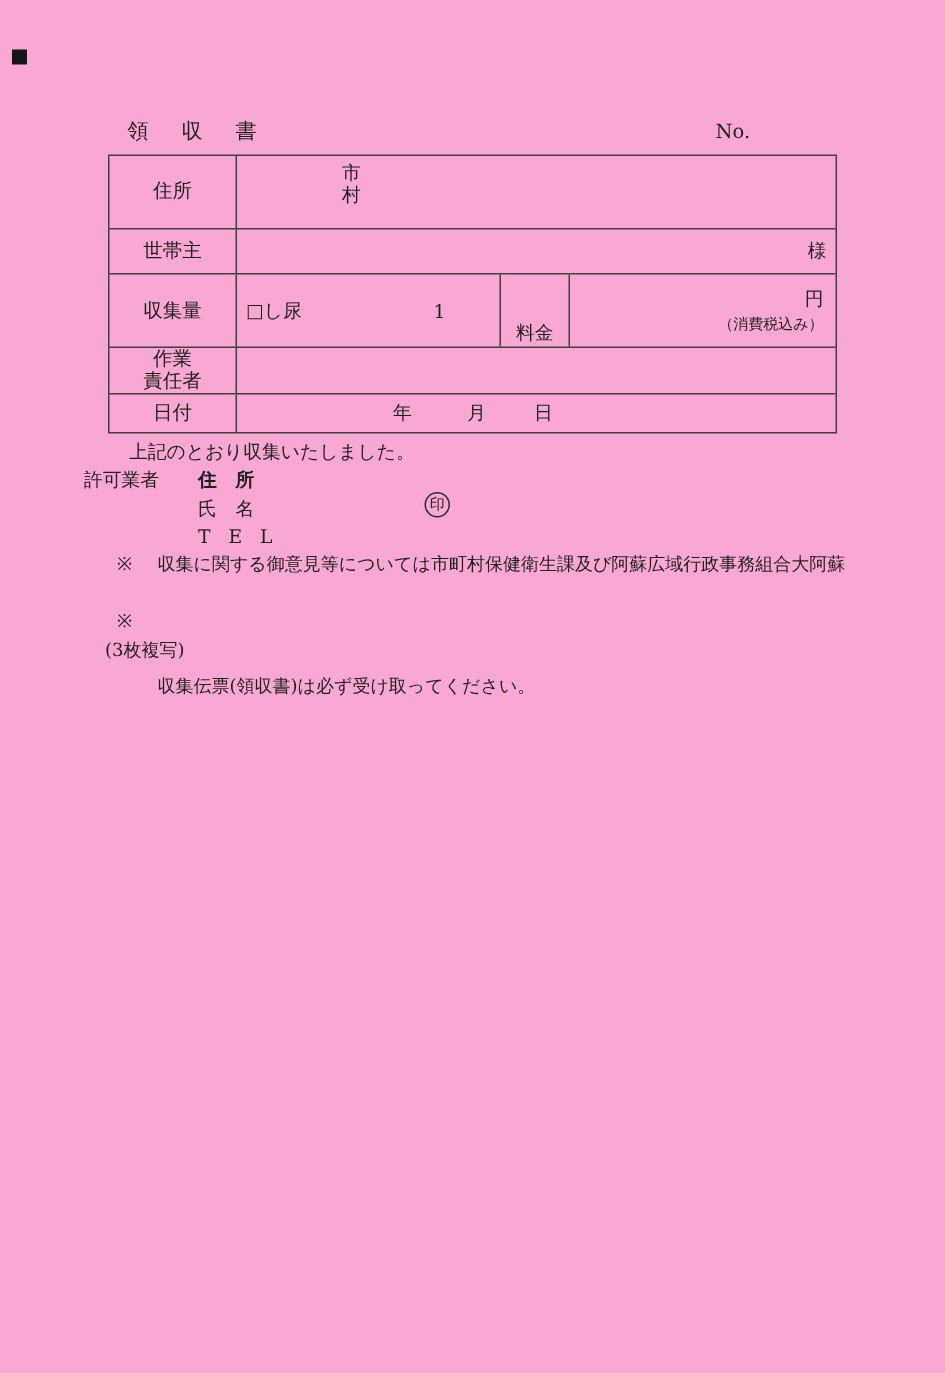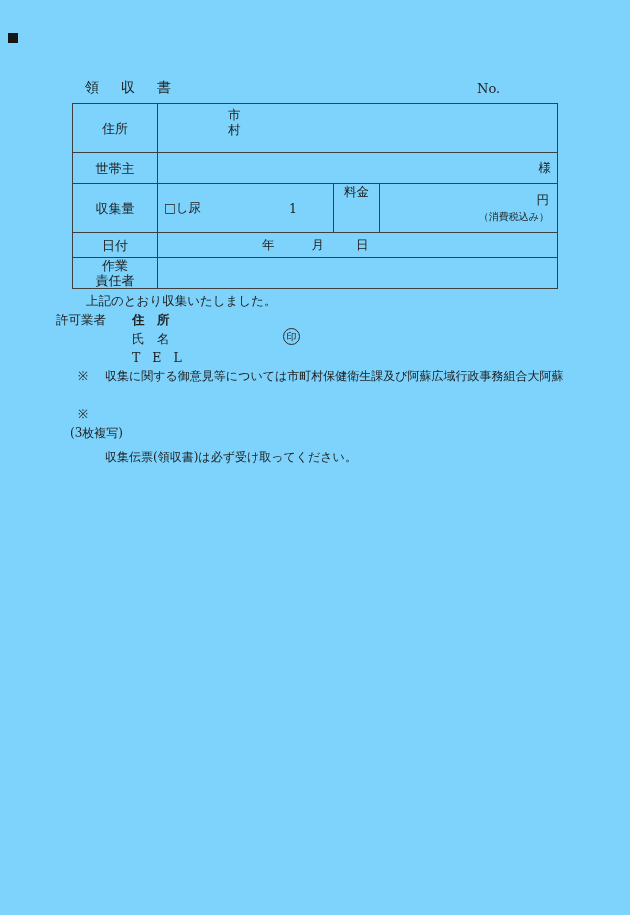--- a/index.html
+++ b/index.html
@@ -1,19 +1,19 @@
 <!DOCTYPE html>
 <html><head>
 <meta charset="utf-8">
 <style>
   html,body { margin:0; padding:0; }
   body { background:#e8e8e8; }
   .page {
     position:relative; width:630px; height:915px; margin:0 auto;
-    background:#7dd3fc; overflow:hidden;
+    background:#f9a8d4; overflow:hidden;
     font-family:"DejaVu Serif","Liberation Serif",serif;
     color:#1f1f1f; font-size:12.5px;
   }
   .scan-mark { position:absolute; left:8px; top:33px; width:10px; height:10px; background:#161616; }
   .doc-title { position:absolute; left:85px; top:79px; font-size:14px; letter-spacing:22px; white-space:nowrap; }
   .receipt-no { position:absolute; left:477px; top:81px; font-size:13px; }
 
   .form-table {
     position:absolute; left:72px; top:103px; width:486px; height:186px;
     border:1px solid #3f3f3f; box-sizing:border-box;
@@ -28,21 +28,21 @@
   .label-cell .jlabel { text-align:justify; text-align-last:justify; font-size:13px; line-height:15px; }
   .content-cell { flex:1; position:relative; box-sizing:border-box; }
 
   .row-address { height:49px; }
   .address-lines { padding:3px 0 0 70px; line-height:15px; }
   .row-householder { height:31px; }
   .householder-cell { display:flex; align-items:center; justify-content:flex-end; padding-right:6px; }
   .row-collection { height:49px; }
   .qty-cell { flex:0 0 176px; display:flex; align-items:center; padding-left:6px; border-right:1px solid #3f3f3f; box-sizing:border-box; }
   .qty-value { margin-left:auto; margin-right:36px; }
-  .fee-label-cell { flex:0 0 46px; display:flex; align-items:flex-start; justify-content:center; border-right:1px solid #3f3f3f; box-sizing:border-box; }
+  .fee-label-cell { flex:0 0 46px; display:flex; align-items:flex-end; justify-content:center; border-right:1px solid #3f3f3f; box-sizing:border-box; }
   .amount-cell { flex:1; display:flex; flex-direction:column; justify-content:center; align-items:flex-end; padding-right:8px; box-sizing:border-box; }
   .amount-tax-note { font-size:10px; margin-top:1px; }
   .row-date { height:25px; }
   .date-cell { display:flex; align-items:center; }
   .date-unit-year { margin-left:104px; }
   .date-unit-month { margin-left:37px; }
   .date-unit-day { margin-left:32px; }
   .row-worker { height:32px; flex:1; }
 
   .fline { position:absolute; white-space:nowrap; line-height:14px; }
@@ -97,37 +97,37 @@
       </div>
       <div class="fee-label-cell">
         <span>料金</span>
       </div>
       <div class="amount-cell">
         <span>円</span>
         <span class="amount-tax-note">（消費税込み）</span>
       </div>
     </div>
 
+    <div class="t-row row-worker">
+      <div class="label-cell">
+        <div class="jlabel">作業</div>
+        <div class="jlabel">責任者</div>
+      </div>
+      <div class="content-cell"></div>
+    </div>
+
     <div class="t-row row-date">
       <div class="label-cell">
         <div class="jlabel">日付</div>
       </div>
       <div class="content-cell date-cell">
         <span class="date-unit-year">年</span>
         <span class="date-unit-month">月</span>
         <span class="date-unit-day">日</span>
       </div>
-    </div>
-
-    <div class="t-row row-worker">
-      <div class="label-cell">
-        <div class="jlabel">作業</div>
-        <div class="jlabel">責任者</div>
-      </div>
-      <div class="content-cell"></div>
     </div>
 
   </div>
 
   <div class="fline" style="left:86px; top:294px;">上記のとおり収集いたしました。</div>
 
   <div class="fline" style="left:56px; top:313px;">許可業者</div>
   <div class="fline" style="left:132px; top:313px;font-weight:bold;">住　所</div>
 
   <div class="fline" style="left:132px; top:332px;">氏　名</div>

